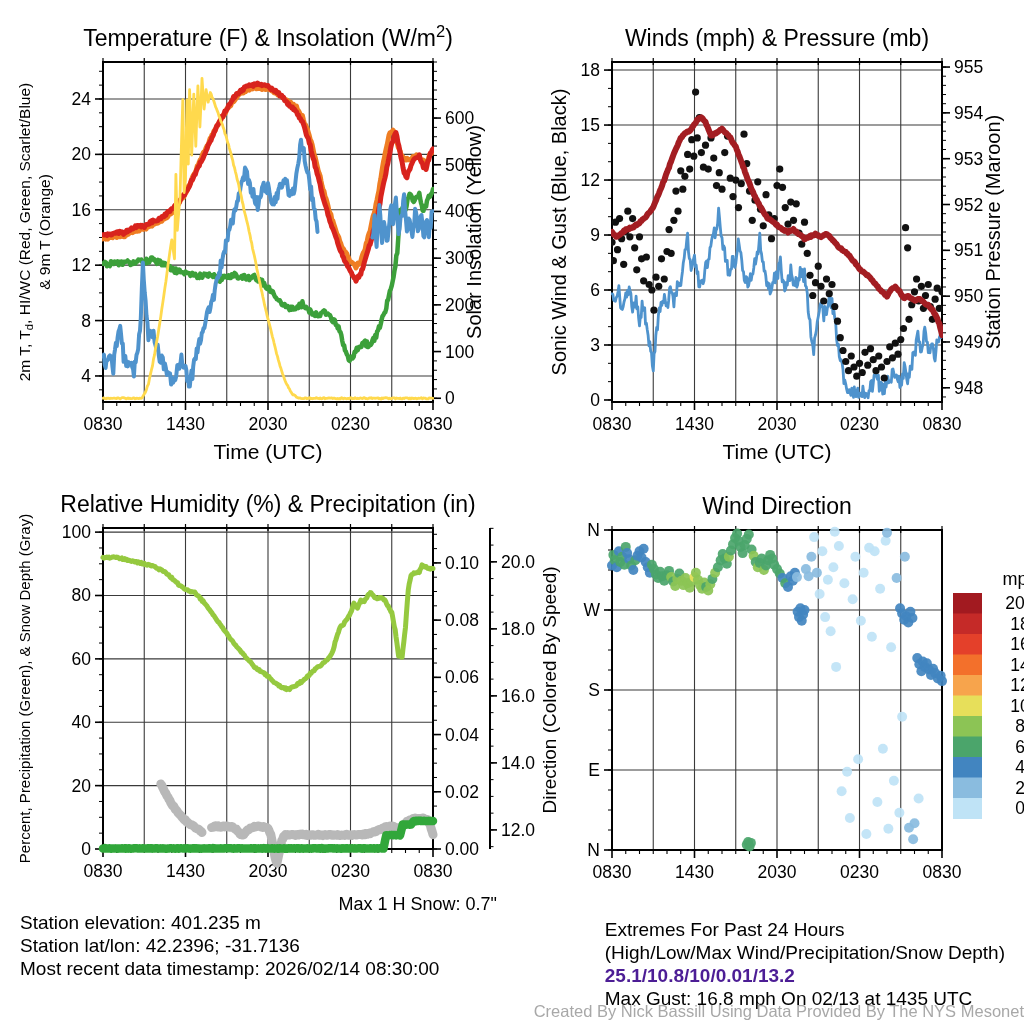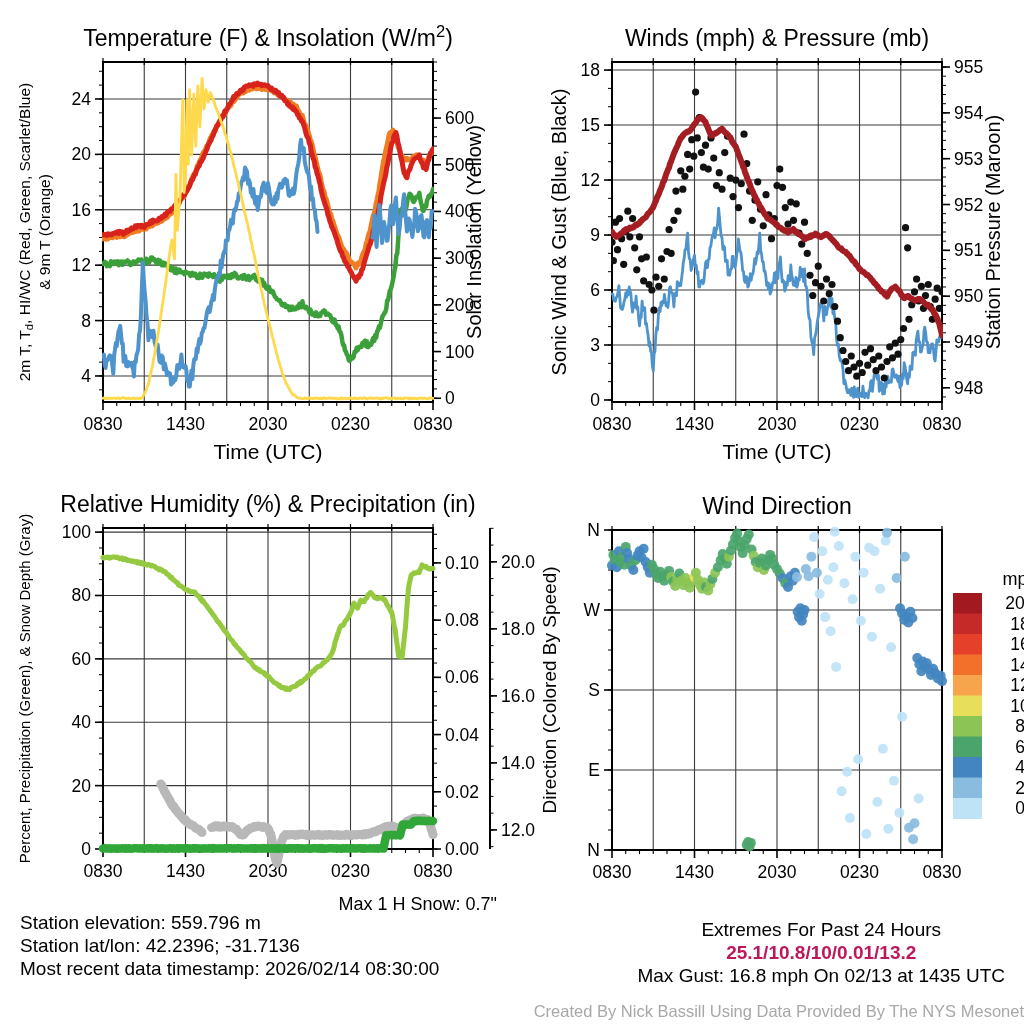--- a/index.html
+++ b/index.html
@@ -1,21 +1,21 @@
 <!DOCTYPE html>
 <html><head>
 <meta charset="utf-8">
 <style>
   html,body{margin:0;padding:0;background:#fff;}
   .page{position:relative;width:1024px;height:1024px;background:#fff;overflow:hidden;
         font-family:"Liberation Sans", sans-serif;color:#000;}
   svg{position:absolute;left:0;top:0;}
   .f-snow{position:absolute;top:894px;left:0;width:497px;text-align:right;font-size:18px;}
   .f-left{position:absolute;left:20px;top:911px;font-size:19px;line-height:23px;}
-  .f-right{position:absolute;right:19px;top:918px;font-size:19px;line-height:23px;text-align:center;}
+  .f-right{position:absolute;right:19px;top:918px;font-size:19px;line-height:23px;text-align:left;}
   .f-right .red{font-weight:bold;}
   .f-credit{position:absolute;top:1002px;left:0;width:100%;text-align:right;font-size:16.5px;}
 </style>
 </head>
 <body>
 
 <div class="page">
   <svg id="charts" width="1024" height="1024" xmlns="http://www.w3.org/2000/svg">
     <g id="chart-0">
         <line x1="144.25" y1="62" x2="144.25" y2="402" stroke="#3a3a3a" stroke-width="1.1"></line>
@@ -886,25 +886,26 @@
         <rect x="953" y="777.5" width="29" height="21" fill="#8abcdf"></rect>
         <text x="1020" y="793.75" font-size="17.5" text-anchor="middle" font-family="&quot;Liberation Sans&quot;, sans-serif" fill="#000"><tspan>2</tspan></text>
         <rect x="953" y="798" width="29" height="21" fill="#bfe3f6"></rect>
         <text x="1020" y="814.25" font-size="17.5" text-anchor="middle" font-family="&quot;Liberation Sans&quot;, sans-serif" fill="#000"><tspan>0</tspan></text>
       </g>
   </svg>
 
   <div class="f-snow">Max 1 H Snow: 0.7"</div>
 
   <div class="f-left">
-    <div>Station elevation: 559.796 m</div>
+    <div>Station elevation: 401.235 m</div>
     <div>Station lat/lon: 42.2396; -31.7136</div>
     <div>Most recent data timestamp: 2026/02/14 08:30:00</div>
   </div>
 
   <div class="f-right">
     <div>Extremes For Past 24 Hours</div>
-    <div class="red" style="color: #be185d;">25.1/10.8/10/0.01/13.2</div>
+    <div>(High/Low/Max Wind/Precipitation/Snow Depth)</div>
+    <div class="red" style="color: #4c1d95;">25.1/10.8/10/0.01/13.2</div>
     <div>Max Gust: 16.8 mph On 02/13 at 1435 UTC</div>
   </div>
 
   <div class="f-credit" style="color: rgb(168, 168, 168);">Created By Nick Bassill Using Data Provided By The NYS Mesonet</div>
 </div>
 
 </body></html>

